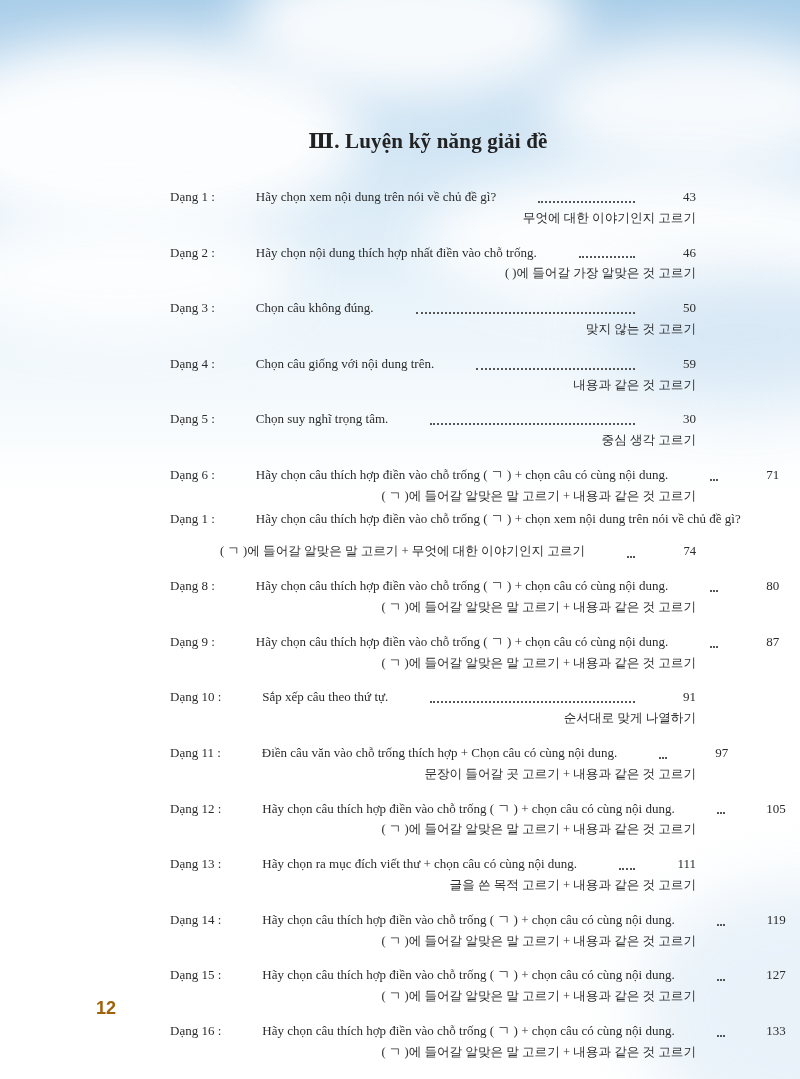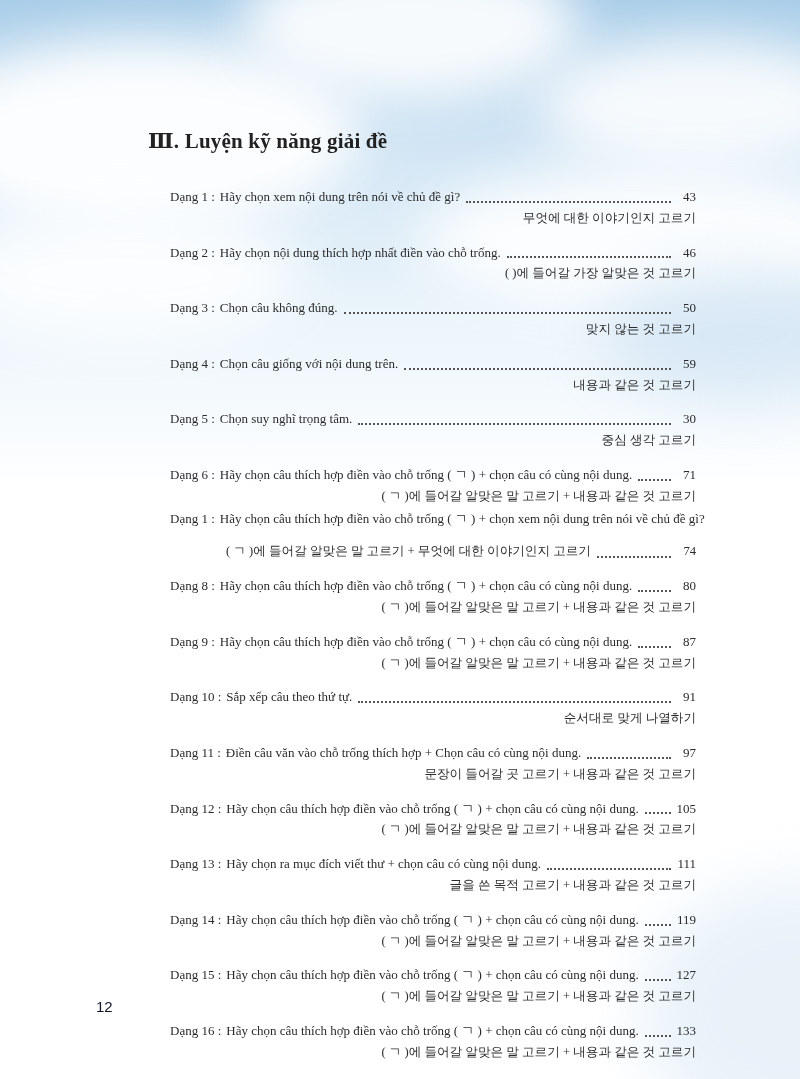--- a/index.html
+++ b/index.html
@@ -42,31 +42,33 @@
 
   
   .content {
     position: absolute;
     left: 148px; right: 104px; top: 128px;
   }
   h1.section-title {
     font-size: 21px;
     font-weight: bold;
     color: #222;
-    margin: 0 0 20px 0;
+    margin: 0 0 20px 12px;
     letter-spacing: 0.2px;
+    text-align: center;
   }
   .toc { padding-left: 22px; }
   .entry { margin: 0; }
   .line {
     display: flex;
     align-items: baseline;
     white-space: nowrap;
     font-size: 13px;
     line-height: 21.8px;
+    gap: 36px;
   }
   .label { margin-right: 5px; }
   .ko-line { padding-left: 56px; font-size: 12.6px; justify-content: flex-end; }
   .leader {
     flex: 1 1 auto;
     min-width: 8px;
     border-bottom: 2px dotted #555;
     align-self: flex-end;
     margin: 0 5px 5px 6px;
     height: 0;
@@ -83,23 +85,23 @@
     font-size: 17px;
     font-weight: bold;
   }
   .answer-row .leader { border-bottom-color: #555; margin-bottom: 6px; }
   .answer-row .pageno { font-weight: normal; font-size: 13.5px; }
 
   .folio {
     position: absolute;
     left: 96px; top: 998px;
     font-family: "Liberation Sans", "DejaVu Sans", sans-serif;
-    font-size: 15px;
-    font-weight: normal;
-    color: #0f172a;
+    font-size: 18px;
+    font-weight: bold;
+    color: #a16207;
   }
 </style>
 </head>
 <body>
 
 <div class="page">
 
   <div class="sky">
     <div class="cloud c1"></div>
     <div class="cloud c2"></div>

